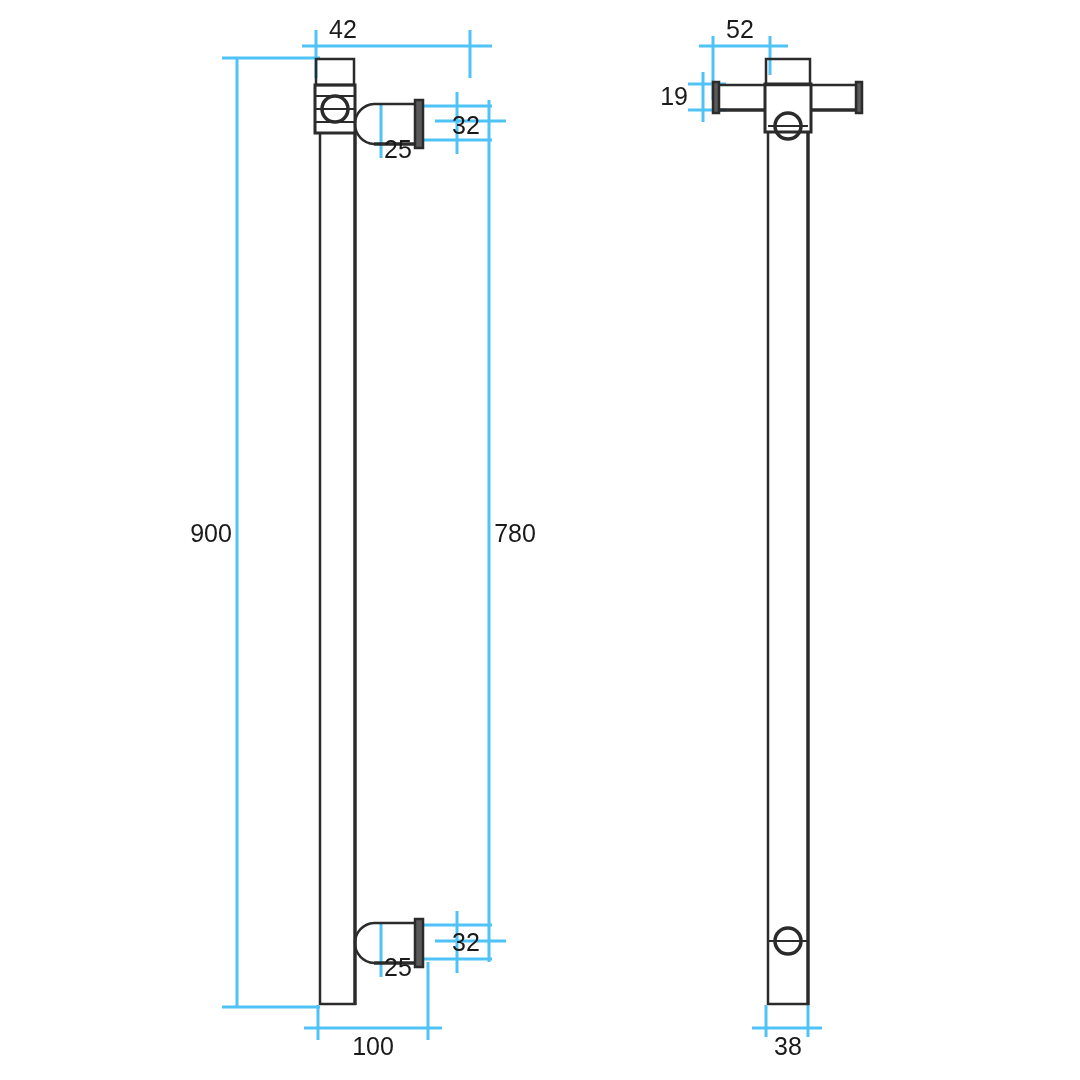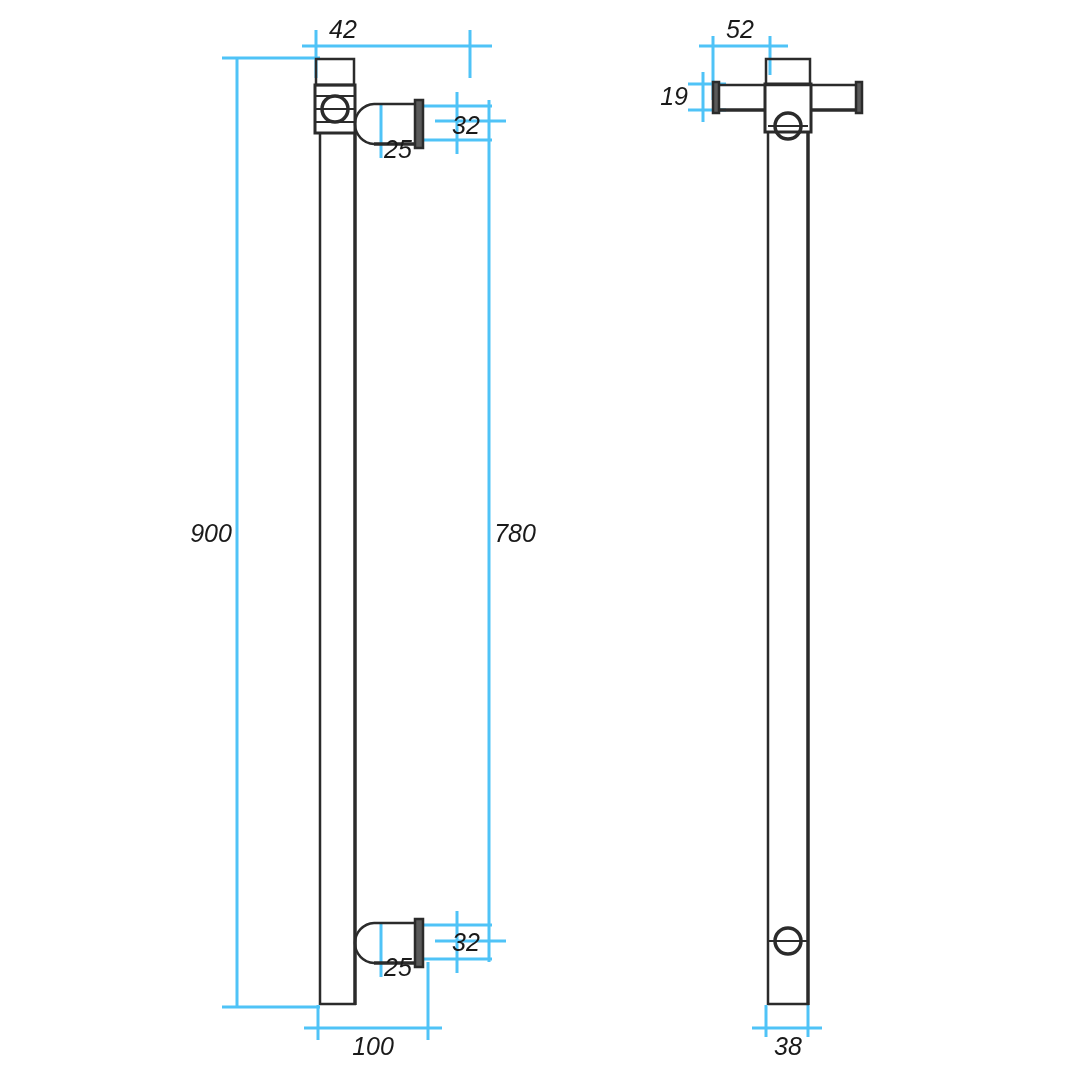--- a/index.html
+++ b/index.html
@@ -10,21 +10,20 @@
   body {
     width: 1080px;
     height: 1080px;
     font-family: "Liberation Sans", sans-serif;
     overflow: hidden;
   }
   #drawing-root {
     position: relative;
     width: 1080px;
     height: 1080px;
-    font-style: italic;
   }
   svg#technical-drawing {
     display: block;
     width: 1080px;
     height: 1080px;
   }
   .dim-text {
     font-family: "Liberation Sans", sans-serif;
     font-size: 25px;
     fill: #1a1a1a;

